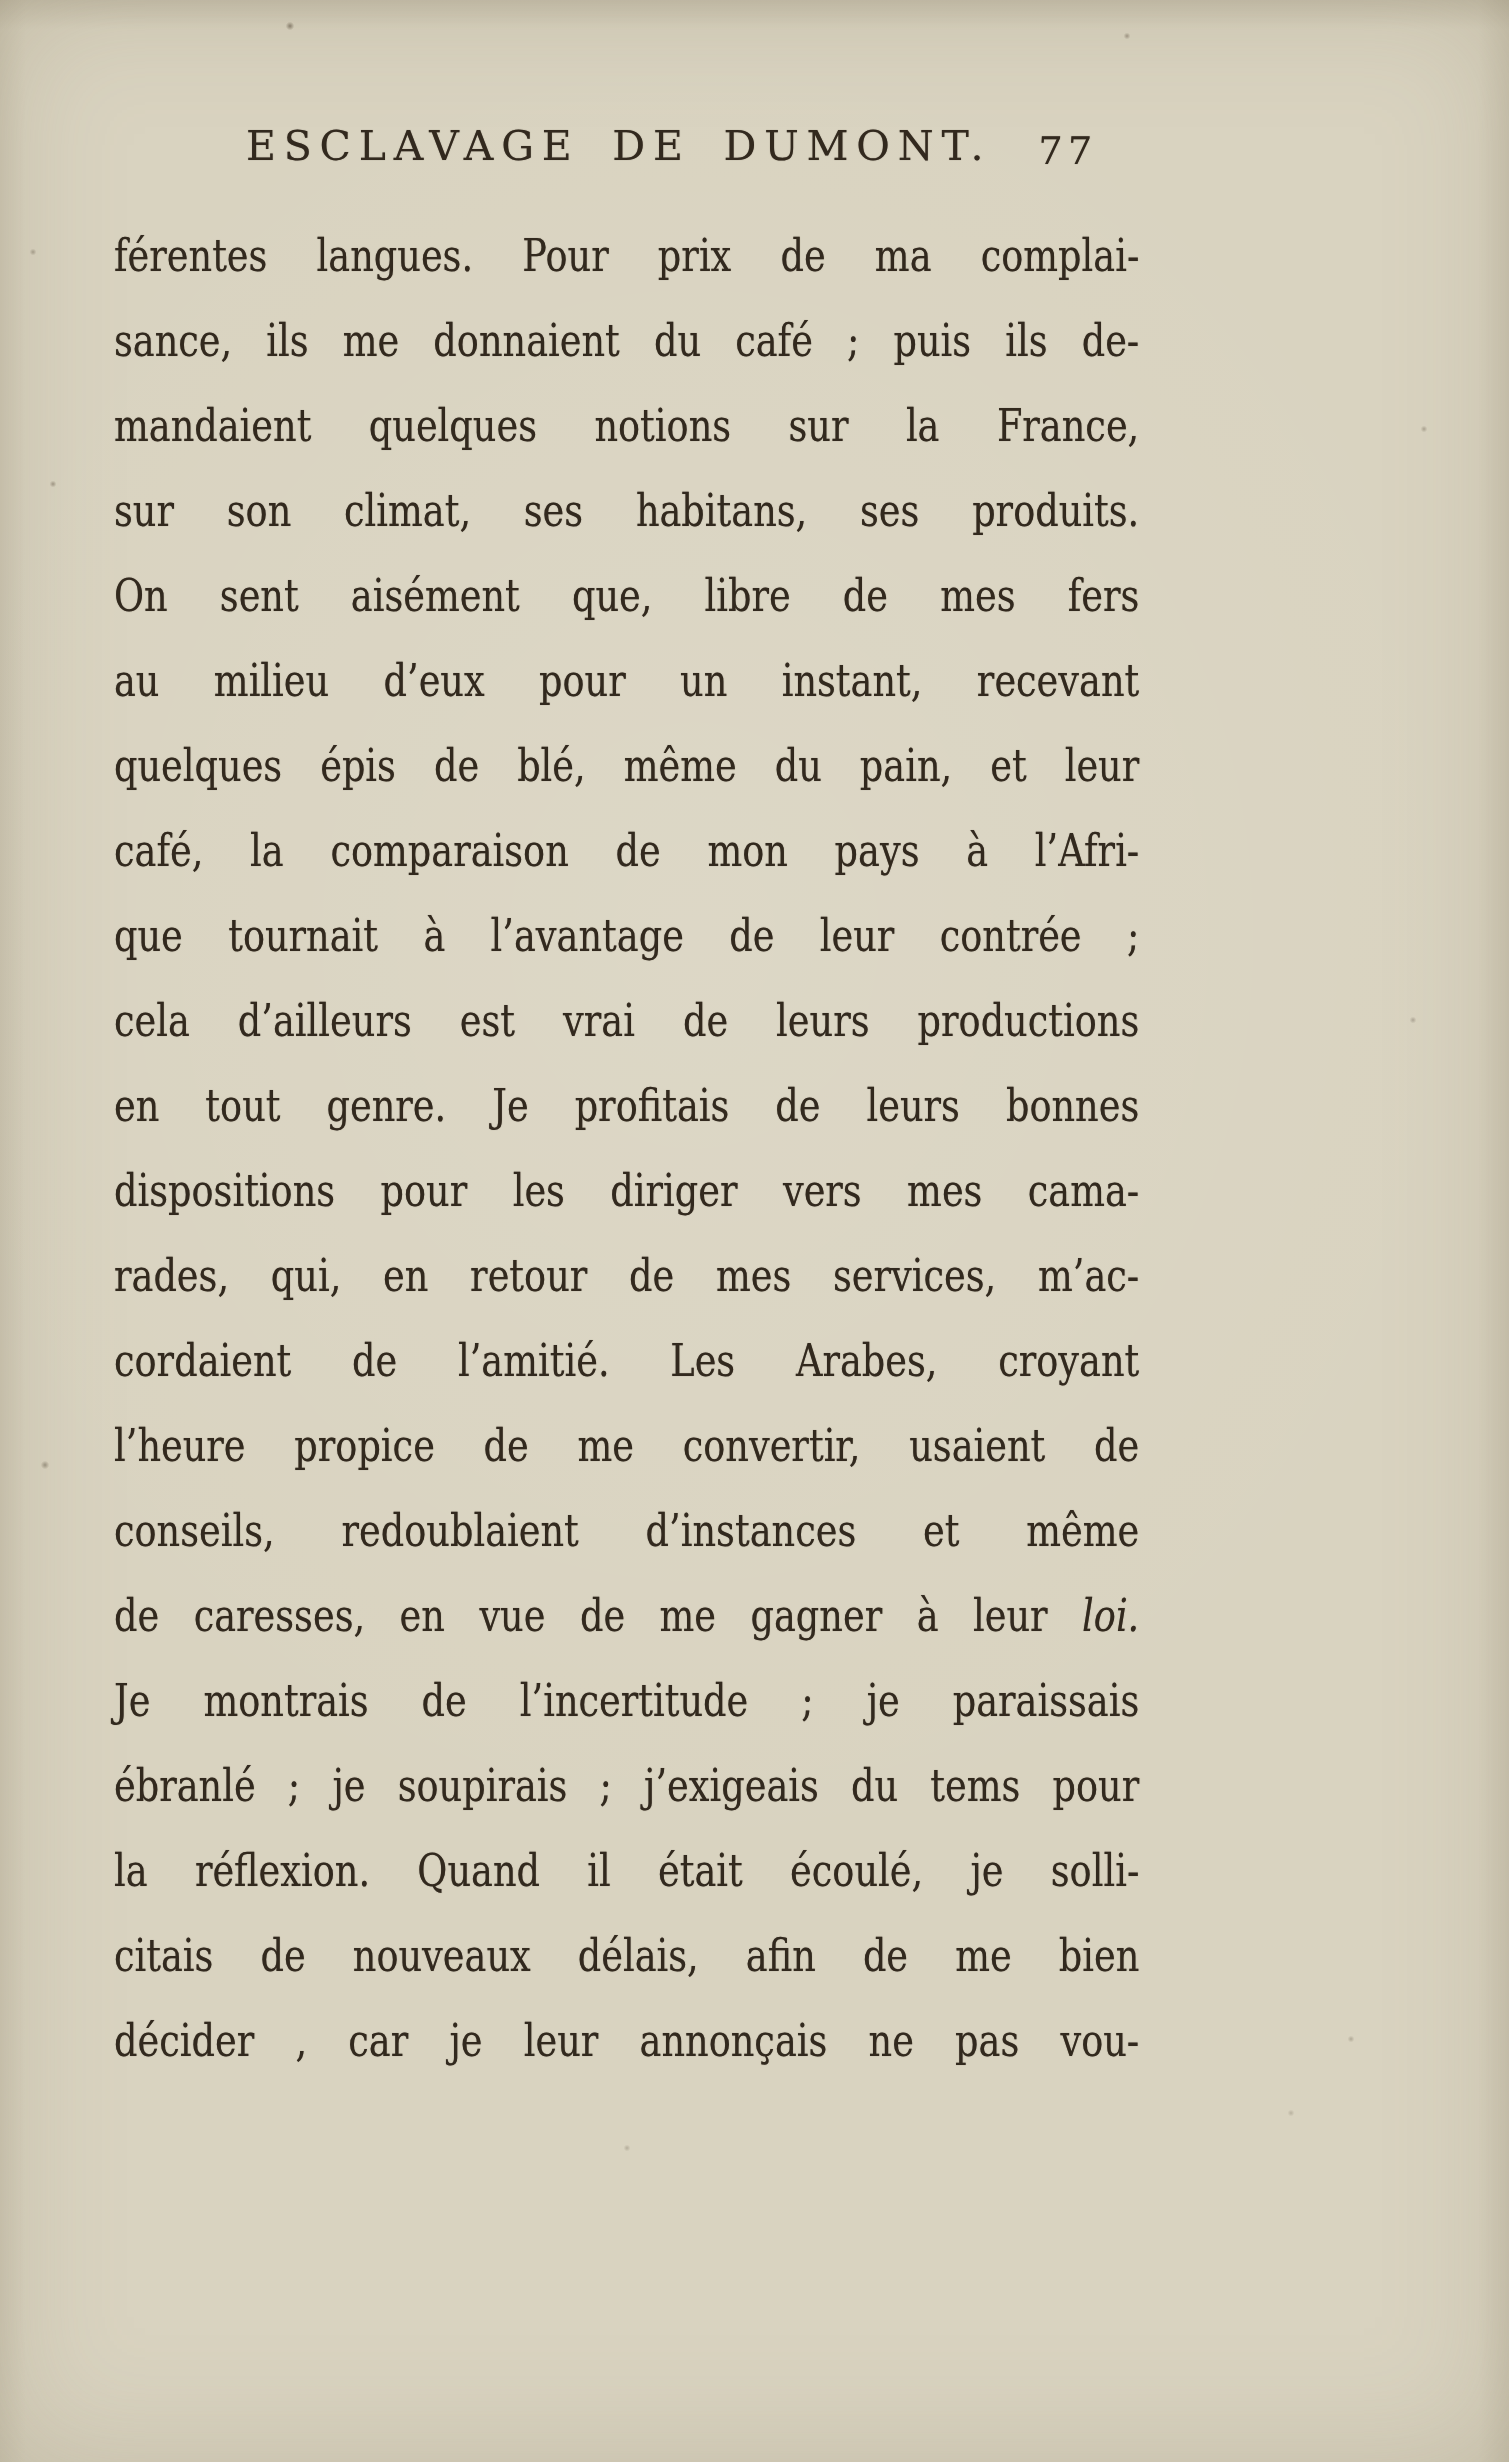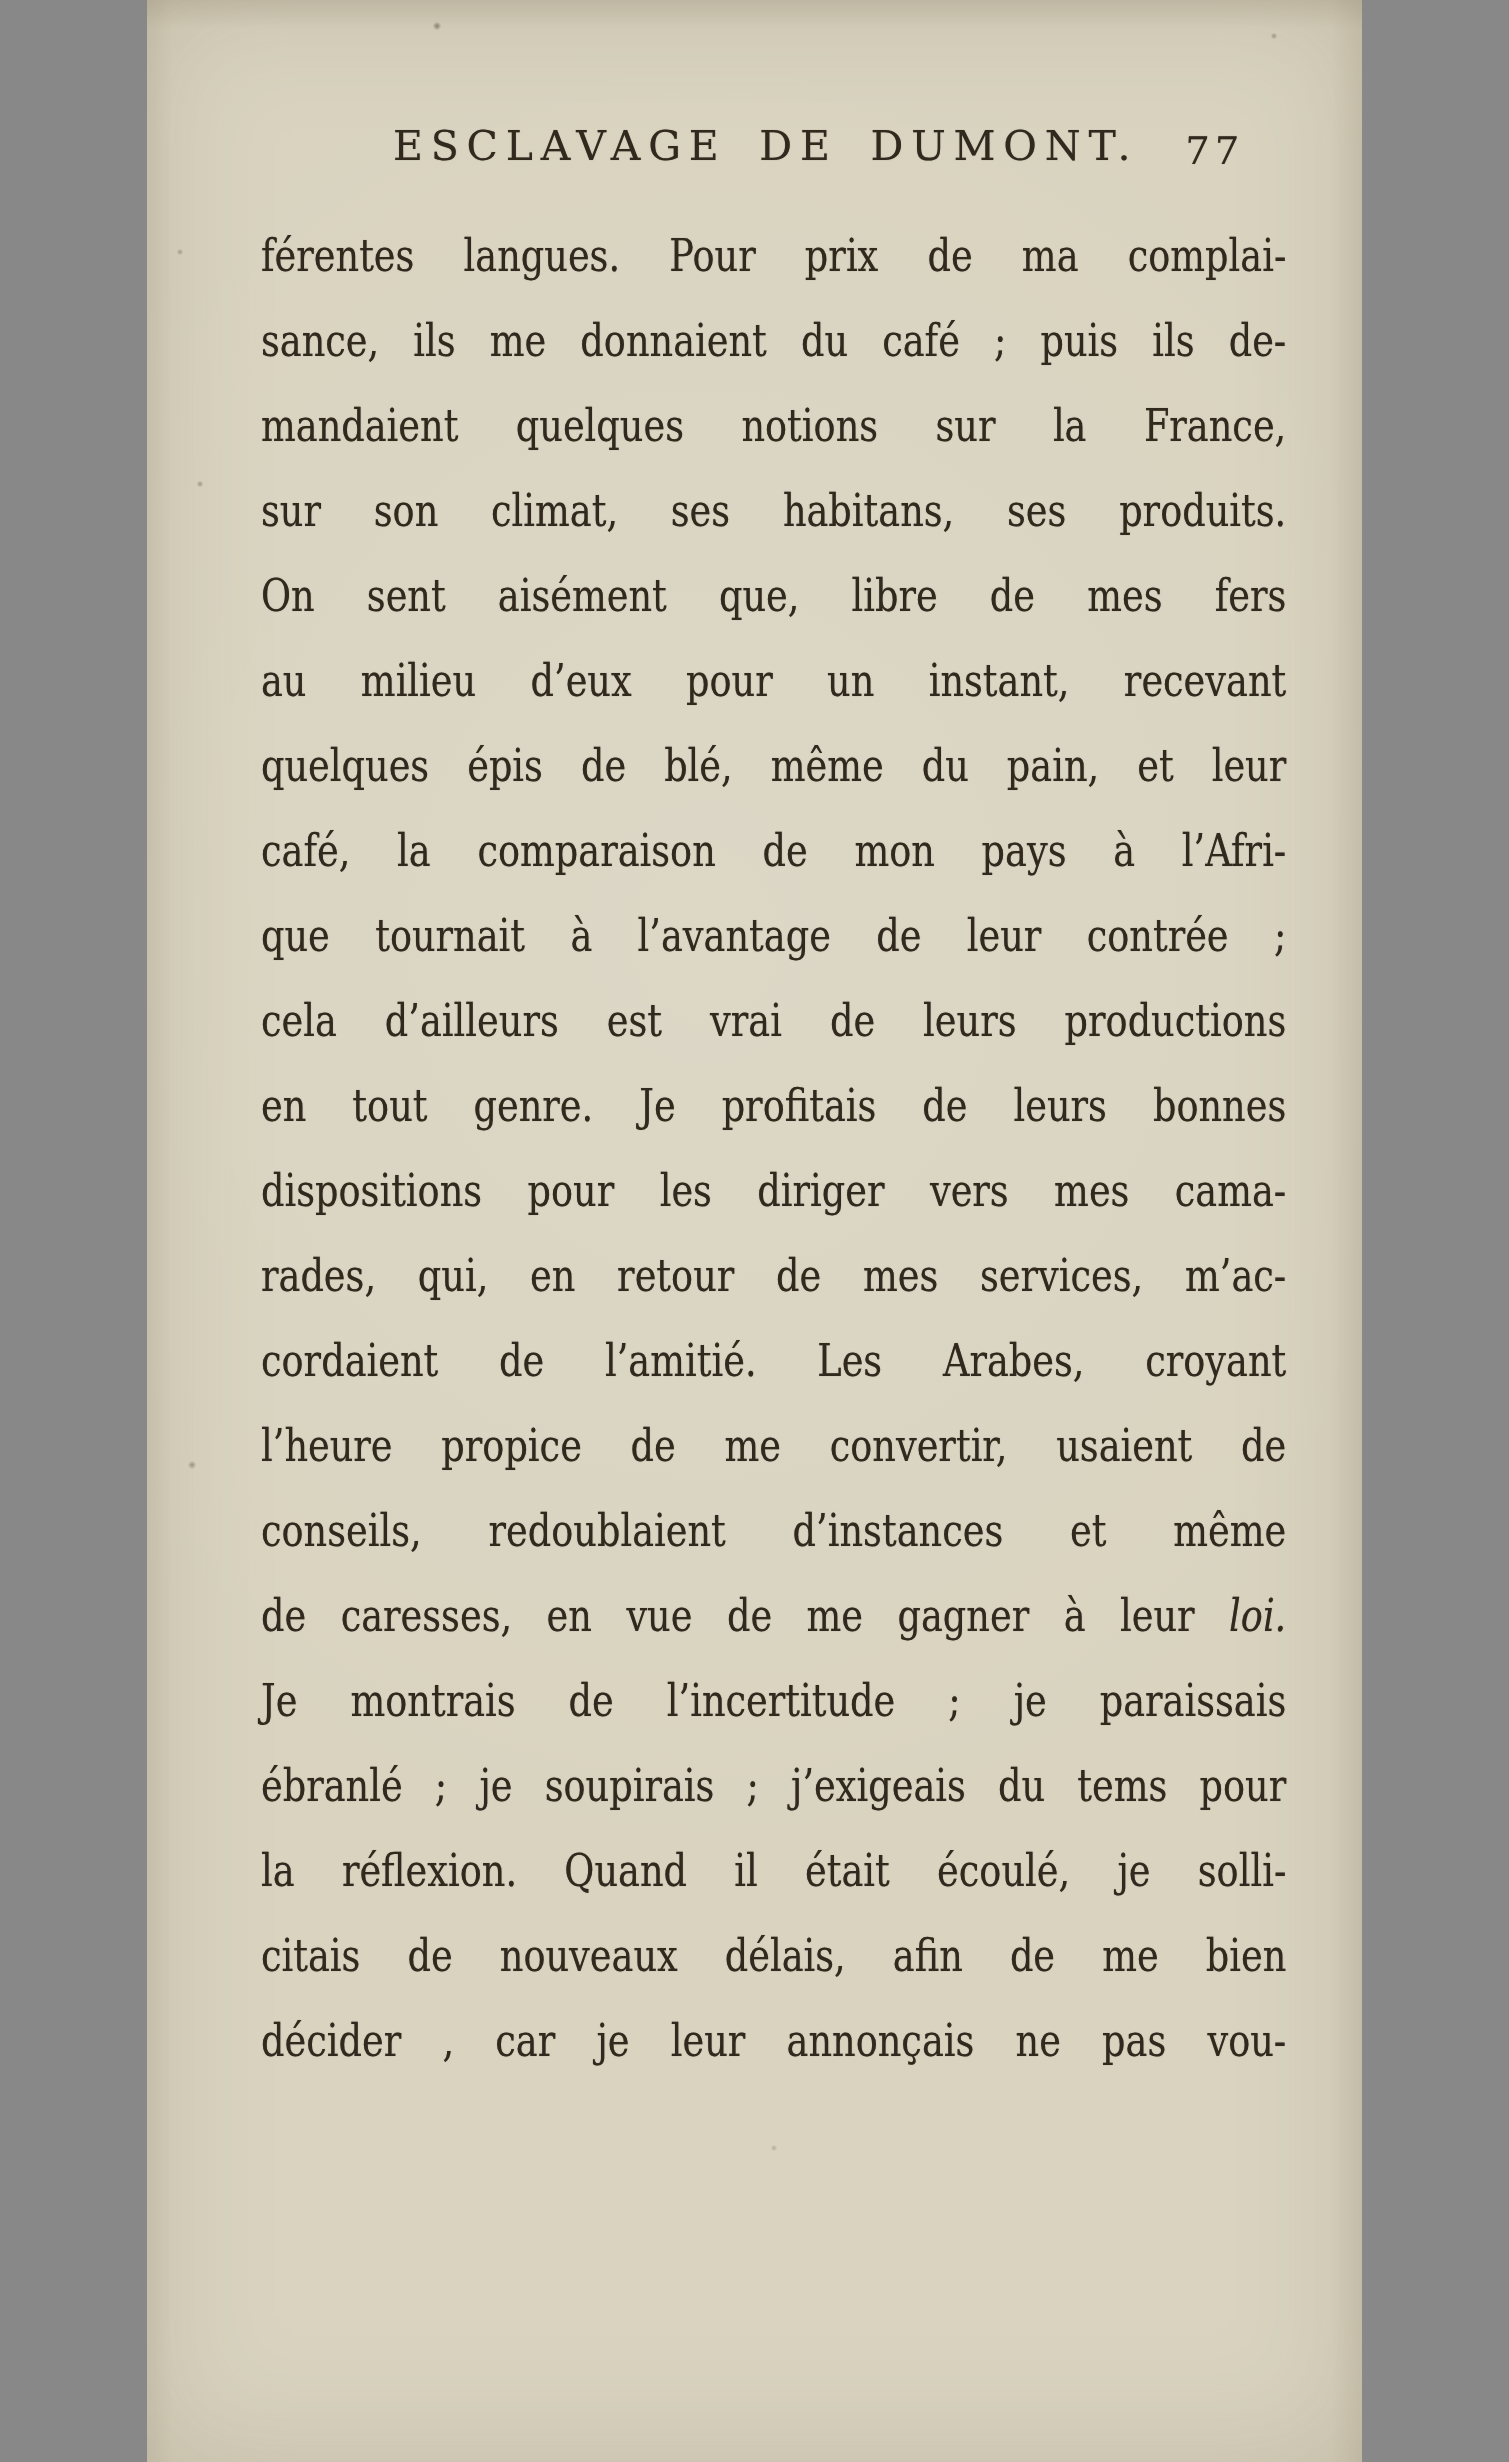--- a/index.html
+++ b/index.html
@@ -3,21 +3,21 @@
 <meta charset="utf-8">
 <style>
   :root {
     --paper: #d9d3c0;
     --ink: #32291e;
   }
   * { margin: 0; padding: 0; box-sizing: border-box; }
   html, body { background: #888; }
   .page {
     position: relative;
-    width: 1215px;
+    width: 1509px;
     height: 2462px;
     margin: 0 auto;
     background-color: var(--paper);
     background-image:
       
       radial-gradient(circle 2.6px at 290px 26px,  rgba(70,58,42,0.55), transparent 4.3px),
       radial-gradient(circle 1.7px at 1127px 36px, rgba(70,58,42,0.40), transparent 3.4px),
       radial-gradient(circle 1.7px at 33px 252px,  rgba(70,58,42,0.35), transparent 3.4px),
       radial-gradient(circle 1.7px at 53px 484px,  rgba(70,58,42,0.40), transparent 3.4px),
       radial-gradient(circle 1.7px at 1424px 429px,rgba(70,58,42,0.32), transparent 3.4px),

